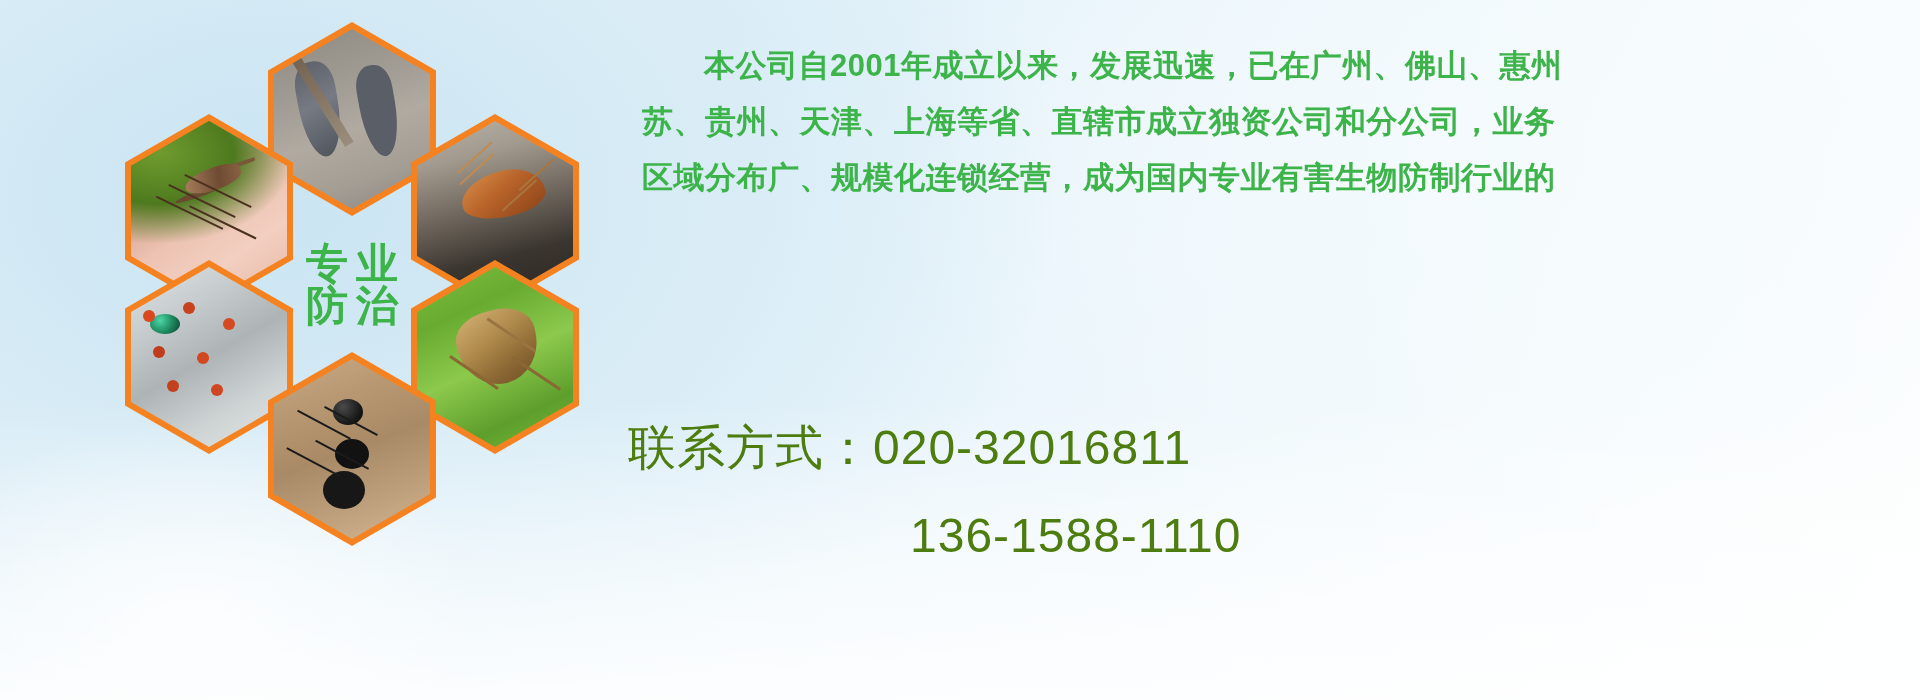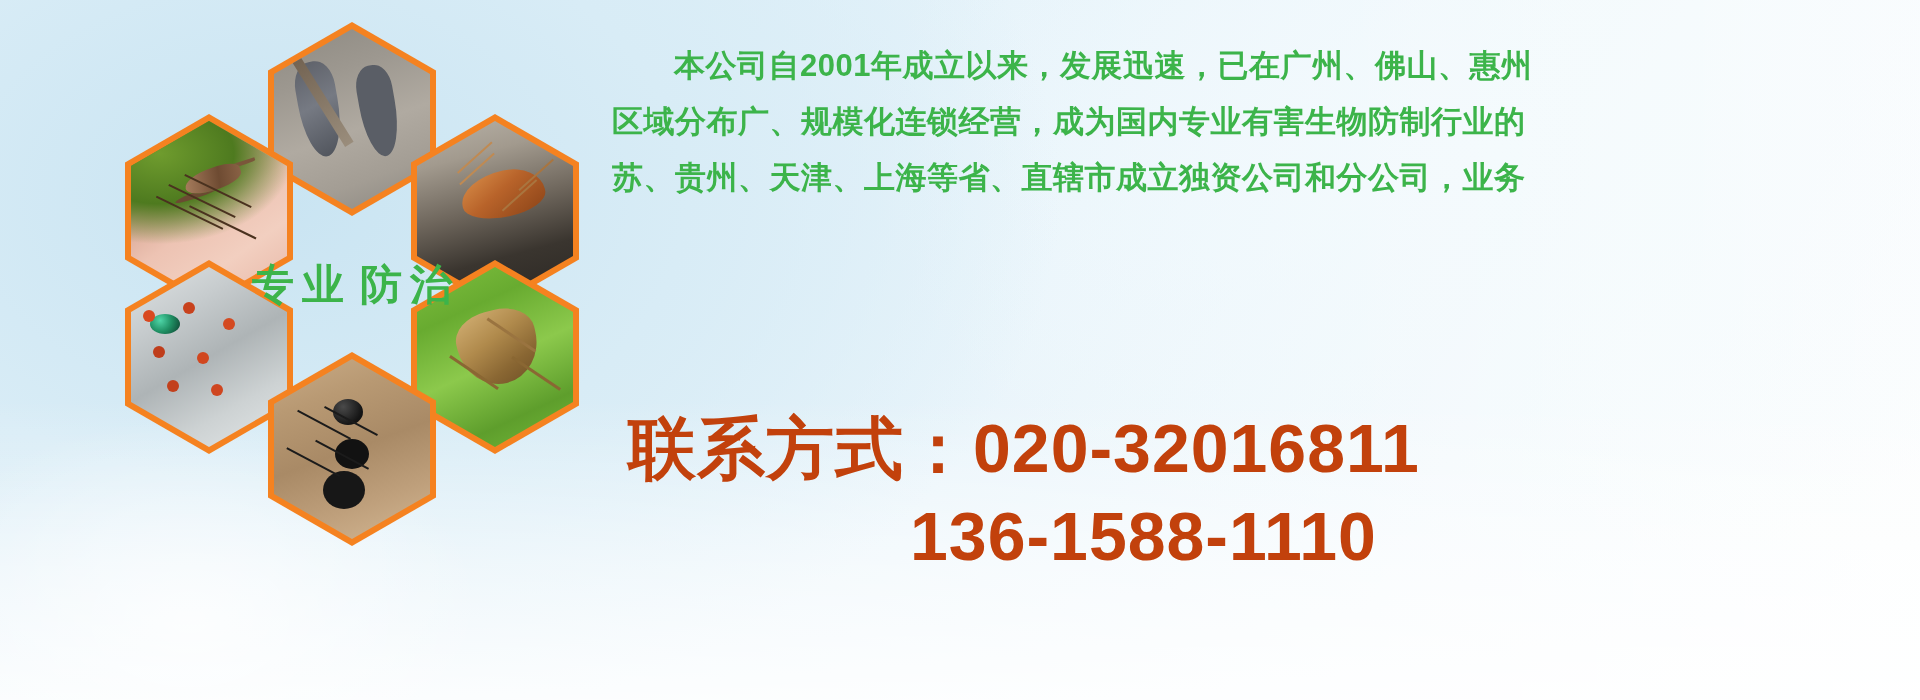--- a/index.html
+++ b/index.html
@@ -77,21 +77,21 @@
     overflow: hidden;
   }
   .hex .art { position: absolute; inset: 0; }
 
   
   .hex-center {
     position: absolute;
     width: 168px;
     height: 194px;
     display: flex;
-    flex-direction: row;
+    flex-direction: column;
     align-items: center;
     justify-content: center;
   }
   .hex-center .cn {
     color: #3cb44a;
     font-size: 42px;
     font-weight: 700;
     letter-spacing: 8px;
     line-height: 1;
     text-indent: 8px;
@@ -260,33 +260,34 @@
     top: 38px;
     width: 1290px;
   }
   .para-line {
     color: #3cb44a;
     font-size: 31px;
     font-weight: 700;
     line-height: 56px;
     letter-spacing: 0.5px;
     white-space: nowrap;
+    margin-left: 30px;
   }
   .para-line.indent { text-indent: 62px; }
 
   #contact {
     position: absolute;
     left: 628px;
     top: 404px;
     width: 1290px;
   }
   .contact-line {
-    color: #c2410c;
-    font-size: 68px;
-    font-weight: 700;
+    color: #4d7c0f;
+    font-size: 48px;
+    font-weight: 400;
     line-height: 88px;
     letter-spacing: 1px;
     white-space: nowrap;
   }
   .contact-line.second { padding-left: 282px; }
 </style>
 </head>
 <body>
 
 <div id="banner">
@@ -336,22 +337,22 @@
 
     <div class="hex-center" style="left:176px; top:180px;">
       <div class="cn">专业</div>
       <div class="cn">防治</div>
     </div>
 
   </div>
 
   <div id="copy">
     <div class="para-line indent">本公司自2001年成立以来，发展迅速，已在广州、佛山、惠州</div>
+    <div class="para-line">苏、贵州、天津、上海等省、直辖市成立独资公司和分公司，业务</div>
     <div class="para-line">区域分布广、规模化连锁经营，成为国内专业有害生物防制行业的</div>
-    <div class="para-line">苏、贵州、天津、上海等省、直辖市成立独资公司和分公司，业务</div>
   </div>
 
   <div id="contact">
     <div class="contact-line">联系方式：020-32016811</div>
     <div class="contact-line second">136-1588-1110</div>
   </div>
 
 </div>
 
 </body></html>

